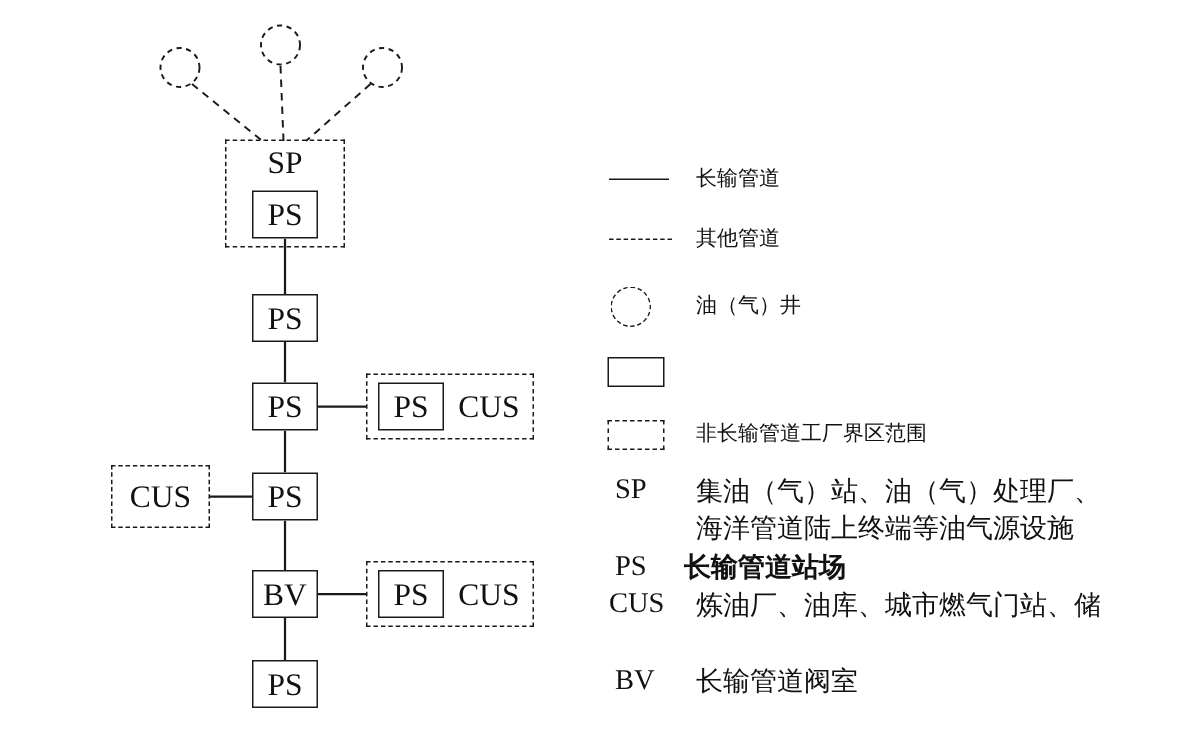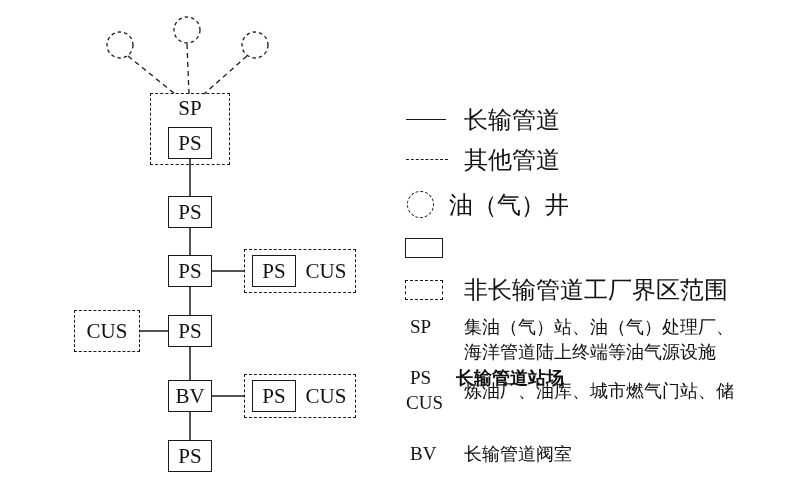--- a/index.html
+++ b/index.html
@@ -46,21 +46,21 @@
     position: absolute;
     display: flex;
     align-items: center;
     justify-content: center;
     font-size: 21px;
     line-height: 1;
   }
 
   .legend-label {
     position: absolute;
-    font-size: 24px;
+    font-size: 14px;
     line-height: 20px;
     white-space: nowrap;
   }
   .abbr {
     position: absolute;
     font-size: 19px;
     line-height: 22px;
     white-space: nowrap;
   }
   .desc {
@@ -123,29 +123,29 @@
   <div class="cus-inline" style="left:254px; top:380px; width:56px; height:32px;">CUS</div>
 
   <div class="sym sym-solid-line" style="left:362px; top:119px;"></div>
   <div class="sym sym-dashed-line" style="left:362px; top:159px;"></div>
   <div class="sym sym-dashed-circle" style="left:363px; top:191px;"></div>
   <div class="sym sym-solid-rect" style="left:361px; top:238px;"></div>
   <div class="sym sym-dashed-rect" style="left:361px; top:280px;"></div>
 
   <div class="legend-label" style="left:420px; top:110px;">长输管道</div>
   <div class="legend-label" style="left:420px; top:150px;text-align:right;">其他管道</div>
-  <div class="legend-label" style="left:405px; top:195px;">油（气）井</div>
+  <div class="legend-label" style="left:420px; top:195px;">油（气）井</div>
   <div class="legend-label" style="left:420px; top:280px;">非长输管道工厂界区范围</div>
 
   <div class="abbr" style="left:366px; top:316px;">SP</div>
   <div class="desc" style="left:420px; top:316px;">集油（气）站、油（气）处理厂、</div>
   <div class="desc" style="left:420px; top:341px;">海洋管道陆上终端等油气源设施</div>
 
   <div class="abbr" style="left:366px; top:367px;">PS</div>
   <div class="desc" style="left:412px; top:367px;font-weight:bold;">长输管道站场</div>
 
   <div class="abbr" style="left:362px; top:392px;">CUS</div>
-  <div class="desc" style="left:420px; top:380px;">炼油厂、油库、城市燃气门站、储</div>
+  <div class="desc" style="left:420px; top:392px;">炼油厂、油库、城市燃气门站、储</div>
 
   <div class="abbr" style="left:366px; top:443px;">BV</div>
   <div class="desc" style="left:420px; top:443px;">长输管道阀室</div>
 
 </div>
 
 </body></html>

